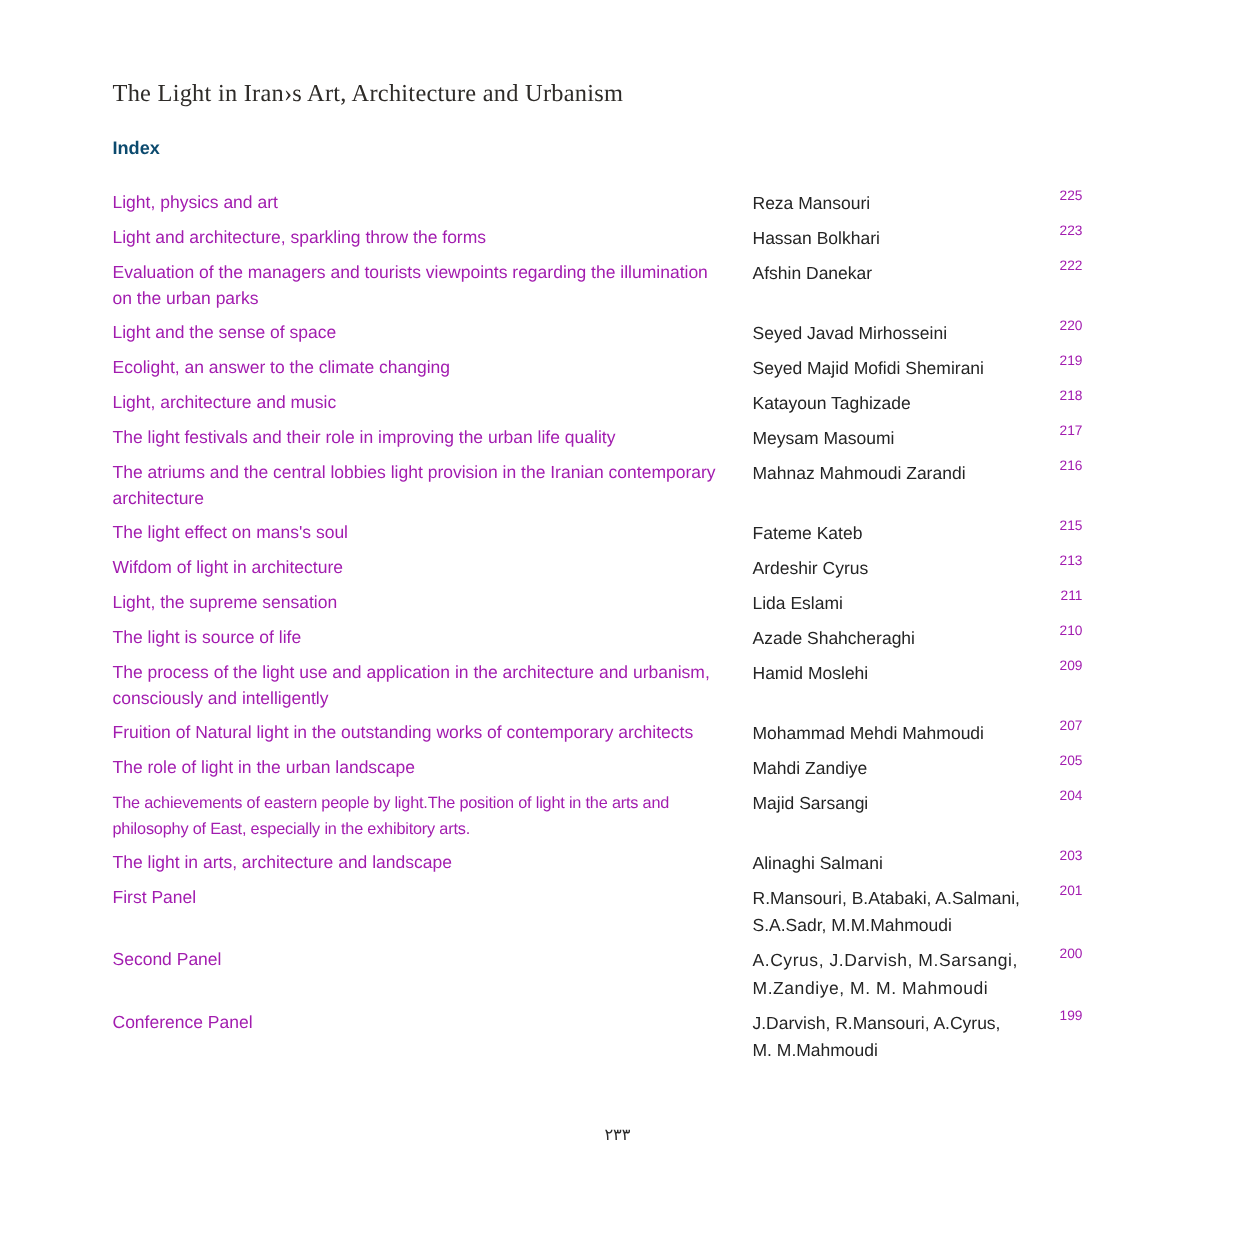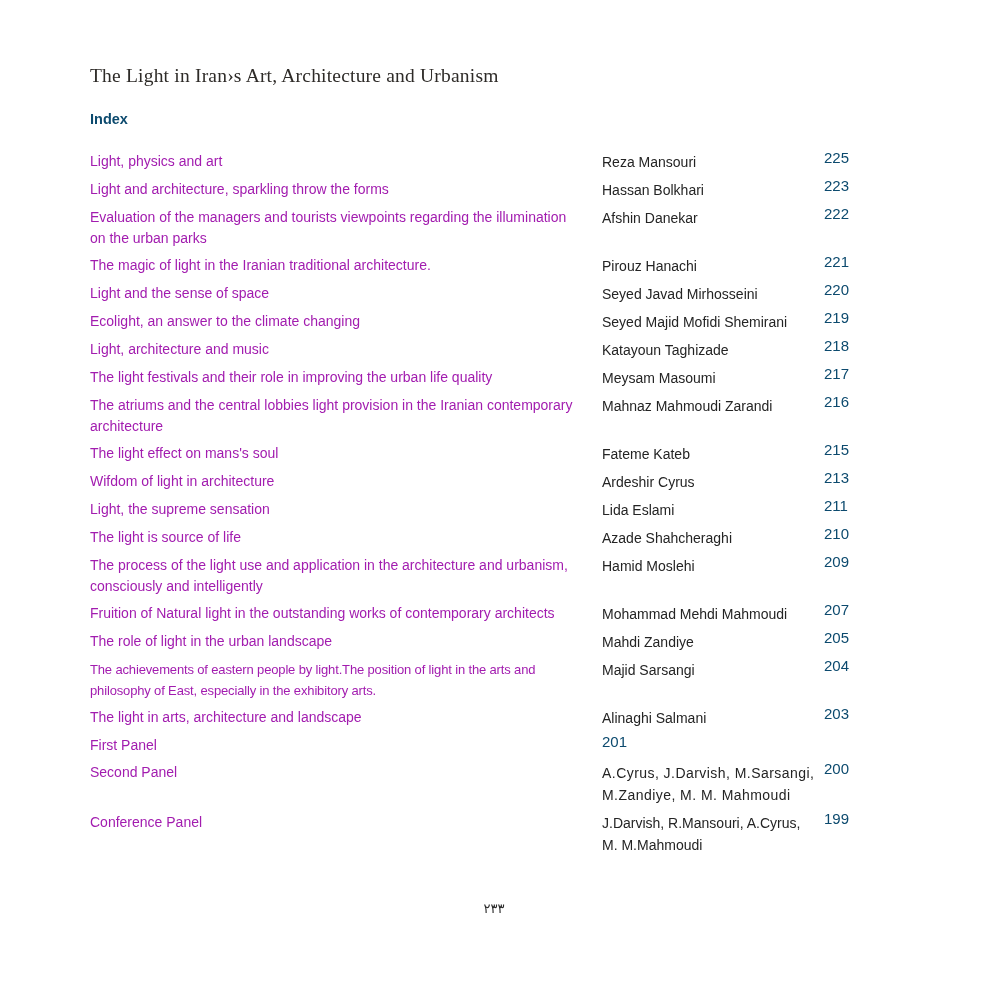--- a/index.html
+++ b/index.html
@@ -63,24 +63,25 @@
     flex: 1 1 auto;
     white-space: pre-line;
     line-height: 22px;
     color: #242424;
   }
   .a.spread {
     letter-spacing: 0.45px;
   }
   .p {
     flex: 0 0 42px;
-    font-size: 15px;
+    text-align: right;
+    font-size: 11px;
     position: relative;
     top: -4px;
-    color: #0c4a6e;
+    color: #a21caf;
   }
   .footer-number {
     position: absolute;
     top: 837px;
     left: 16px;
     width: 100%;
     text-align: center;
     font-family: "DejaVu Sans", sans-serif;
     font-size: 13px;
     color: #2a2a2a;
@@ -105,25 +106,20 @@
     <div class="a">Hassan Bolkhari</div>
     <div class="p">223</div>
   </div>
 
   <div class="row">
     <div class="t">Evaluation of the managers and tourists viewpoints regarding the illumination on the urban parks</div>
     <div class="a">Afshin Danekar</div>
     <div class="p">222</div>
   </div>
 
-  <div class="row">
-    <div class="t">The magic of light in the Iranian traditional architecture.</div>
-    <div class="a">Pirouz Hanachi</div>
-    <div class="p">221</div>
-  </div>
 
   <div class="row">
     <div class="t">Light and the sense of space</div>
     <div class="a">Seyed Javad Mirhosseini</div>
     <div class="p">220</div>
   </div>
 
   <div class="row">
     <div class="t">Ecolight, an answer to the climate changing</div>
     <div class="a">Seyed Majid Mofidi Shemirani</div>
@@ -197,20 +193,22 @@
   </div>
 
   <div class="row">
     <div class="t">The light in arts, architecture and landscape</div>
     <div class="a">Alinaghi Salmani</div>
     <div class="p">203</div>
   </div>
 
   <div class="row">
     <div class="t">First Panel</div>
+    <div class="a">R.Mansouri, B.Atabaki, A.Salmani,
+S.A.Sadr, M.M.Mahmoudi</div>
     <div class="p">201</div>
   </div>
 
   <div class="row">
     <div class="t">Second Panel</div>
     <div class="a spread">A.Cyrus, J.Darvish, M.Sarsangi,
 M.Zandiye, M. M. Mahmoudi</div>
     <div class="p">200</div>
   </div>
 

